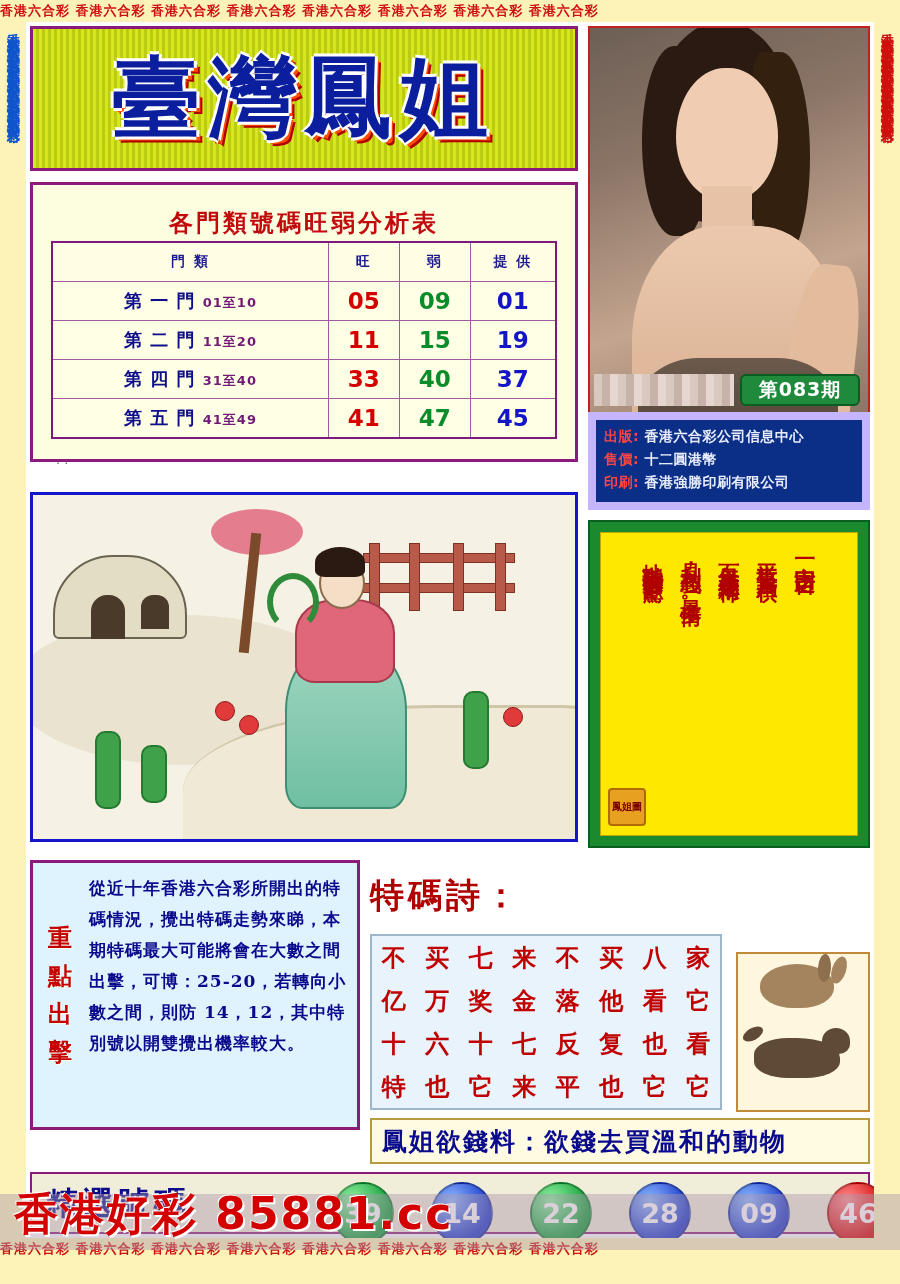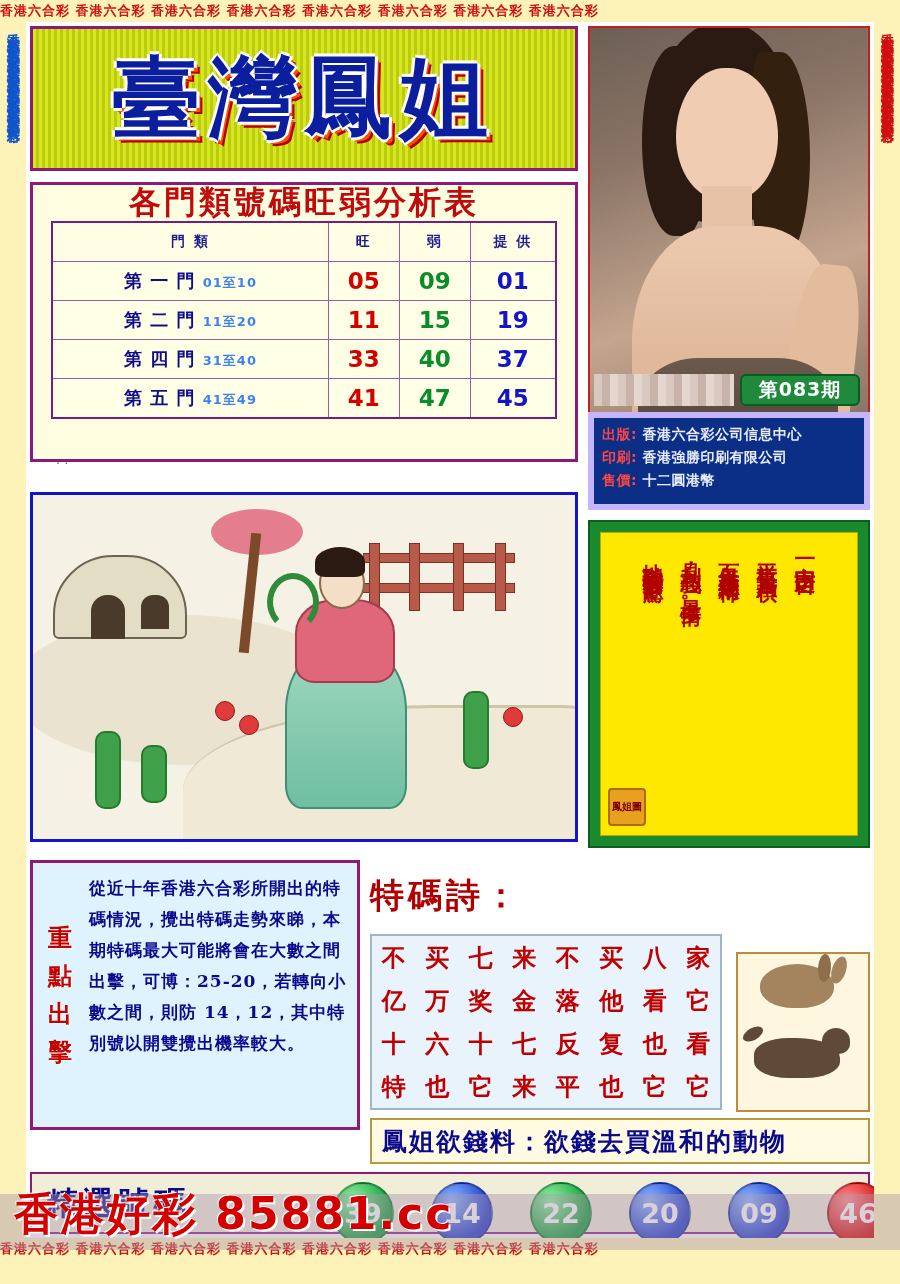--- a/index.html
+++ b/index.html
@@ -54,39 +54,39 @@
     background:linear-gradient(180deg,#6b5a4c,#3c3029);border-radius:30% 30% 0 0;}
   .photo .arm{position:absolute;left:196px;top:236px;width:66px;height:250px;
     background:#e3bb9d;border-radius:40% 30% 0 0;transform:rotate(6deg);}
   .issue-badge{position:absolute;right:14px;top:352px;width:120px;height:32px;
     background:#1f8a3b;border:2px solid #0a5c22;border-radius:6px;
     display:flex;align-items:center;justify-content:center;color:#fff;
     font-size:19px;font-weight:bold;letter-spacing:1px;box-sizing:border-box;}
   .pixelbar{position:absolute;right:140px;top:352px;width:140px;height:32px;
     background:repeating-linear-gradient(90deg,#d9c8c0 0 8px,#c8b3ab 8px 16px,#e5d6cf 16px 24px);}
   .imprint{position:absolute;right:4px;top:390px;width:282px;height:98px;
-    background:#0b2f86;border:6px solid #c4b5fd;box-sizing:border-box;
+    background:#0b2f86;border:8px solid #c4b5fd;box-sizing:border-box;
     padding:5px 6px 0 8px;}
   .imprint div{color:#e8ecff;font-size:14px;line-height:23px;font-weight:bold;letter-spacing:0.5px;}
   .imprint .red{color:#ff4545;}
   
   .table-box{position:absolute;left:4px;top:160px;width:548px;height:280px;
     background:#fdfde0;border:3px solid #8b1a7a;box-sizing:border-box;}
   .table-title{height:36px;display:flex;align-items:center;justify-content:center;
-    font-size:32px;font-weight:bold;color:#c10b0b;letter-spacing:3px;
-    text-shadow:1px 1px 0 #ffe;}
+    font-size:24px;font-weight:bold;color:#c10b0b;letter-spacing:3px;
+    text-shadow:1px 1px 0 #ffe;margin-top:20px;}
   table.an{width:506px;margin:0 auto;border-collapse:collapse;
     border:2px solid #7a1a7a;background:#ffffe6;}
   table.an th,table.an td{border:1px solid #a05aa0;height:36px;text-align:center;}
   table.an th{font-size:14px;font-weight:bold;color:#1b1b8f;background:#fffde3;letter-spacing:2px;}
   table.an td.cat{font-size:18px;font-weight:bold;color:#0e0e8c;letter-spacing:1px;text-align:center;}
   table.an td.num{font-size:23px;font-weight:bold;color:#d40000;margin-top:44px;}
   table.an td.num.g{color:#0b8c2a;}
   table.an td.num.b{color:#1414c8;}
-  .rng{font-size:13px;color:#3b82f6;}
+  .rng{font-size:13px;color:#701a75;}
   
   .illus{position:absolute;left:4px;top:470px;width:548px;height:350px;
     border:3px solid #1414c8;box-sizing:border-box;background:#f3efe2;overflow:hidden;}
   .sky{position:absolute;left:0;top:0;width:100%;height:100%;background:#f5f1e4;}
   .hill{position:absolute;left:-20px;top:120px;width:340px;height:150px;background:#e9e3cf;border-radius:50%;}
   .house{position:absolute;left:20px;top:60px;width:130px;height:80px;background:#e3ddc6;
     border:2px solid #6a6450;border-radius:60px 60px 6px 6px;}
   .door{position:absolute;left:58px;top:100px;width:34px;height:44px;background:#4a3a2a;border-radius:16px 16px 0 0;}
   .win{position:absolute;left:108px;top:100px;width:28px;height:34px;background:#4a3a2a;border-radius:12px 12px 0 0;}
   .tree-trunk{position:absolute;left:212px;top:38px;width:10px;height:120px;background:#7b4a2a;transform:rotate(6deg);}
@@ -214,26 +214,26 @@
 
     <div class="pixelbar"></div>
     <div class="issue-badge">第083期</div>
 
     <div class="imprint">
       <div>
         <span class="red">出版:</span>
         <span>香港六合彩公司信息中心</span>
       </div>
       <div>
+        <span class="red">售價:</span>
+        <span>十二圓港幣</span>
+      </div>
+      <div>
         <span class="red">印刷:</span>
         <span>香港強勝印刷有限公司</span>
-      </div>
-      <div>
-        <span class="red">售價:</span>
-        <span>十二圓港幣</span>
       </div>
     </div>
   </div>
 
   <div class="table-box">
     <div class="table-title">各門類號碼旺弱分析表</div>
     <table class="an">
       <thead>
         <tr>
           <th>門 類</th>
@@ -381,21 +381,21 @@
   </div>
 
   <div class="tipline">鳳姐欲錢料：欲錢去買溫和的動物</div>
 
   <div class="bottom">
     <div class="bot-label">精選號碼</div>
     <div class="balls">
       <div class="ball green">39</div>
       <div class="ball blue">14</div>
       <div class="ball green">22</div>
-      <div class="ball blue">20</div>
+      <div class="ball blue">28</div>
       <div class="ball blue">09</div>
       <div class="ball red">46</div>
     </div>
   </div>
 
   <div class="dots">. .</div>
 </div>
 
 <div class="wm-bar"></div>
 <div class="wm-text">

